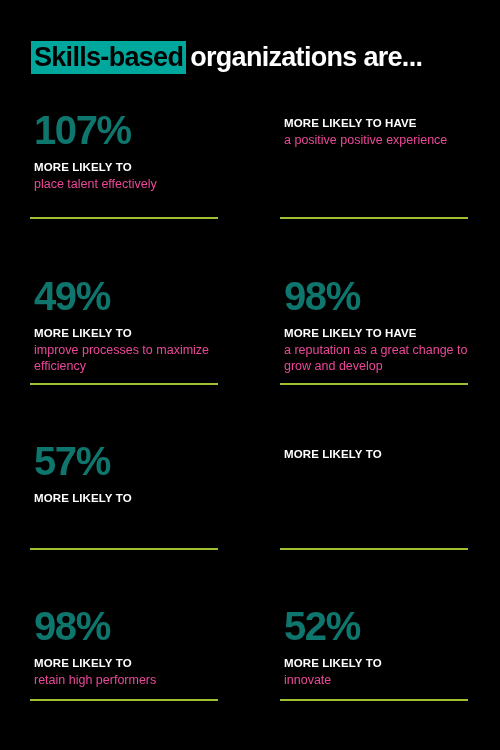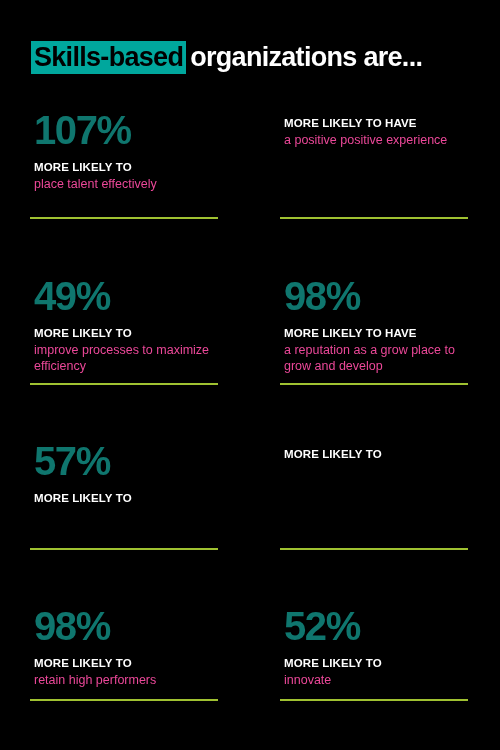--- a/index.html
+++ b/index.html
@@ -133,21 +133,21 @@
     <div class="rule col-right row-1"></div>
 
     <div class="stat col-left row-2">
       <div class="stat-value">49%</div>
       <div class="stat-eyebrow">MORE LIKELY TO</div>
       <div class="stat-desc">improve processes to maximize efficiency</div>
     </div>
     <div class="stat col-right row-2">
       <div class="stat-value">98%</div>
       <div class="stat-eyebrow">MORE LIKELY TO HAVE</div>
-      <div class="stat-desc">a reputation as a grow place to grow and develop</div>
+      <div class="stat-desc">a reputation as a great change to grow and develop</div>
     </div>
     <div class="rule col-left  row-2"></div>
     <div class="rule col-right row-2"></div>
 
     <div class="stat col-left row-3">
       <div class="stat-value">57%</div>
       <div class="stat-eyebrow">MORE LIKELY TO</div>
     </div>
     <div class="stat col-right row-3">
       <div class="stat-eyebrow">MORE LIKELY TO</div>

